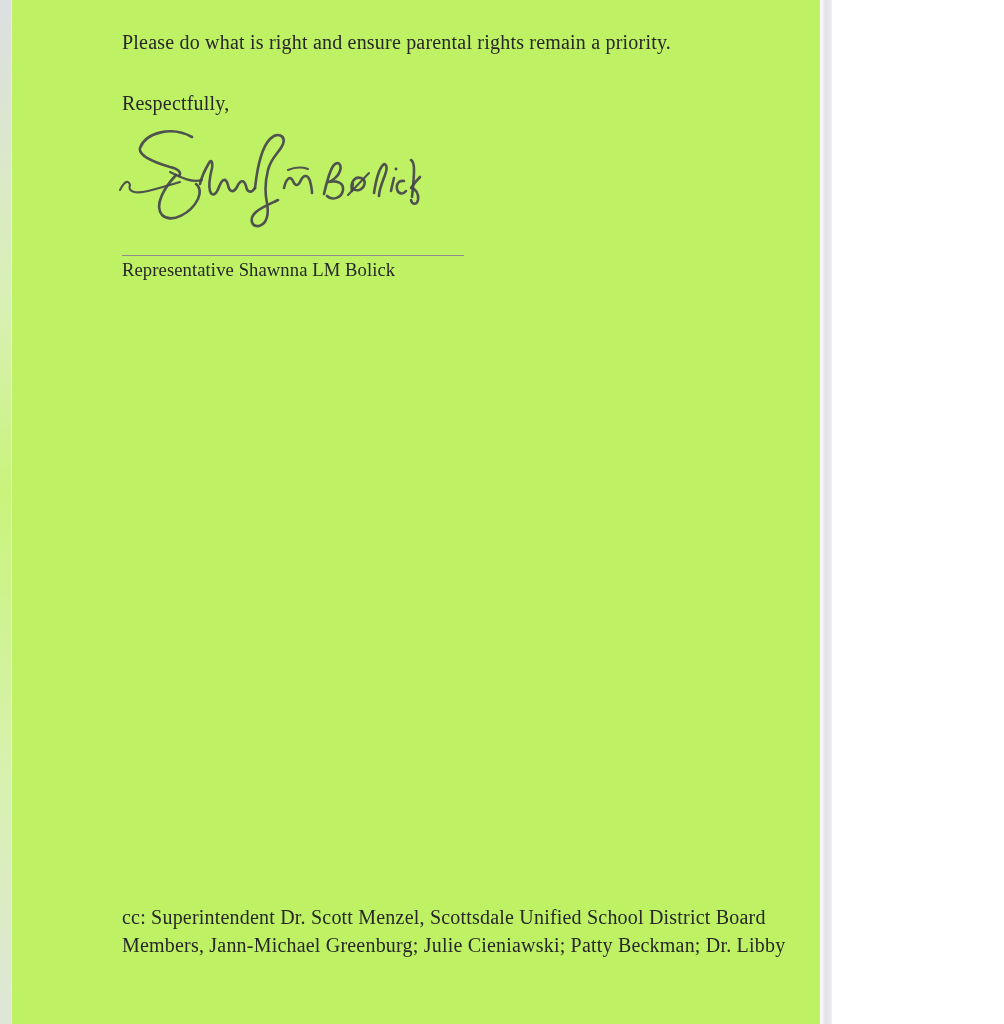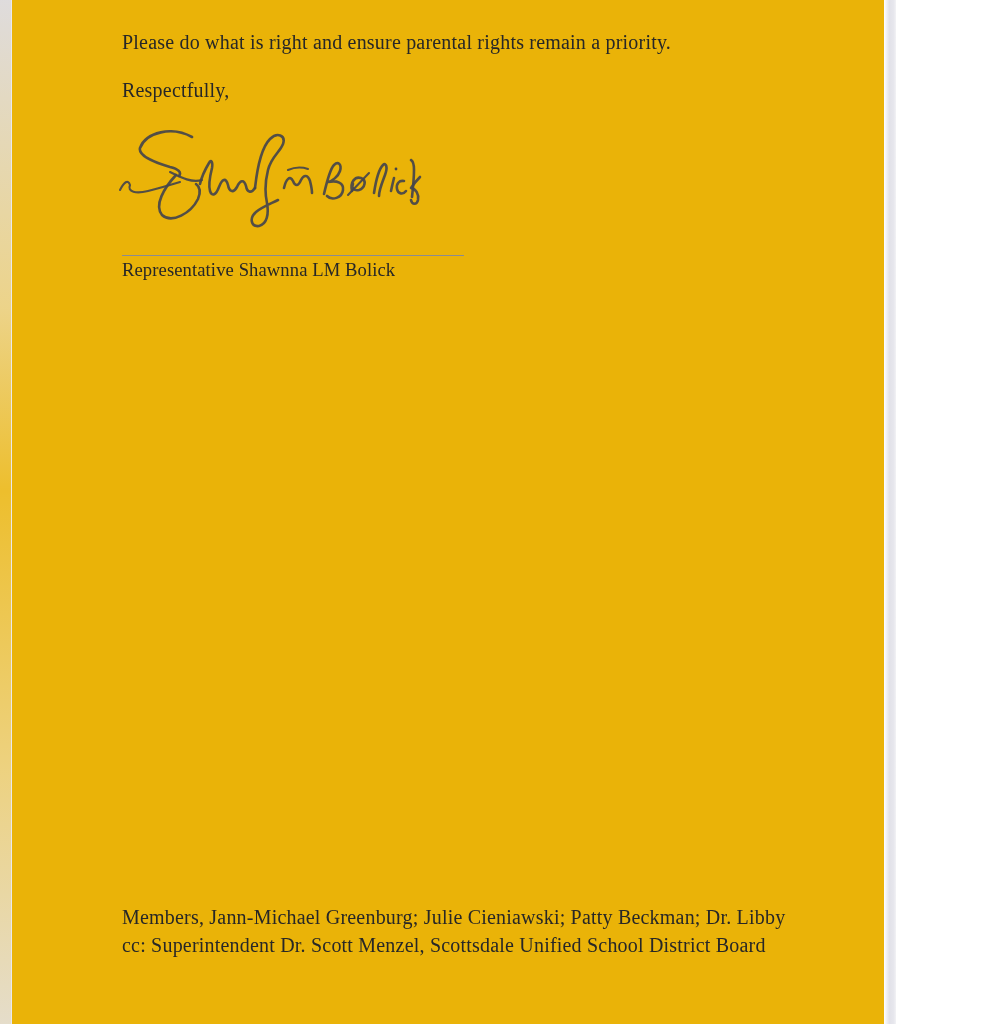--- a/index.html
+++ b/index.html
@@ -6,23 +6,23 @@
     margin: 0;
     padding: 0;
     width: 1004px;
     height: 1024px;
     background: #ffffff;
     overflow: hidden;
     font-family: "Liberation Serif", "DejaVu Serif", serif;
   }
   .page {
     position: relative;
-    width: 896px;
+    width: 832px;
     height: 1024px;
-    background: #eab308;
+    background: #bef264;
   }
   
   .edge-left {
     position: absolute;
     left: 0; top: 0;
     width: 11px; height: 1024px;
     background:
       linear-gradient(180deg, rgba(222,222,232,0.95) 0%, rgba(238,238,244,0.55) 30%,
                       rgba(255,255,255,0.15) 48%, rgba(240,240,246,0.5) 75%,
                       rgba(228,228,236,0.85) 100%);
@@ -72,21 +72,21 @@
 </head>
 <body>
 
 <div class="page">
 
   <div class="edge-left"></div>
   <div class="edge-right"></div>
 
   <div class="txt body-line" style="left:122px; top:31px;">Please do what is right and ensure parental rights remain a priority.</div>
 
-  <div class="txt body-line" style="left:122px; top:79px;">Respectfully,</div>
+  <div class="txt body-line" style="left:122px; top:92px;">Respectfully,</div>
 
   <div class="sig-img" style="left:112px; top:118px;">
     <svg class="signature" width="310" height="128" viewBox="0 0 310 128" xmlns="http://www.w3.org/2000/svg">
 
       <path class="thin" d="M 8 72 C 12 64, 16 61, 18 67 C 15 74, 24 76, 36 73 C 48 70, 58 67, 68 64"></path>
 
       <path d="M 80 19 C 60 8, 34 14, 28 30 C 26 38, 44 45, 58 49 C 66 51, 70 54, 67 58"></path>
 
       <path d="M 64 57 C 52 70, 42 87, 50 97 C 60 106, 79 95, 86 81 C 89 74, 88 69, 84 66"></path>
 
@@ -114,17 +114,17 @@
       <path d="M 299 42 C 301 43, 302 47, 302 52 C 302 61, 301 70, 300 79"></path>
       <path d="M 308 59 C 304 63, 301 67, 299 70 C 304 71, 307 76, 306 82 C 305 87, 300 87, 299 82"></path>
     </svg>
   </div>
 
   <div class="sig-rule"></div>
 
   <div class="txt signer" style="left:122px; top:259px;">Representative Shawnna LM Bolick</div>
 
   <div class="cc-block">
+    <div class="cc-line">cc: Superintendent Dr. Scott Menzel, Scottsdale Unified School District Board</div>
     <div class="cc-line">Members, Jann-Michael Greenburg; Julie Cieniawski; Patty Beckman; Dr. Libby</div>
-    <div class="cc-line">cc: Superintendent Dr. Scott Menzel, Scottsdale Unified School District Board</div>
   </div>
 
 </div>
 
 </body></html>

